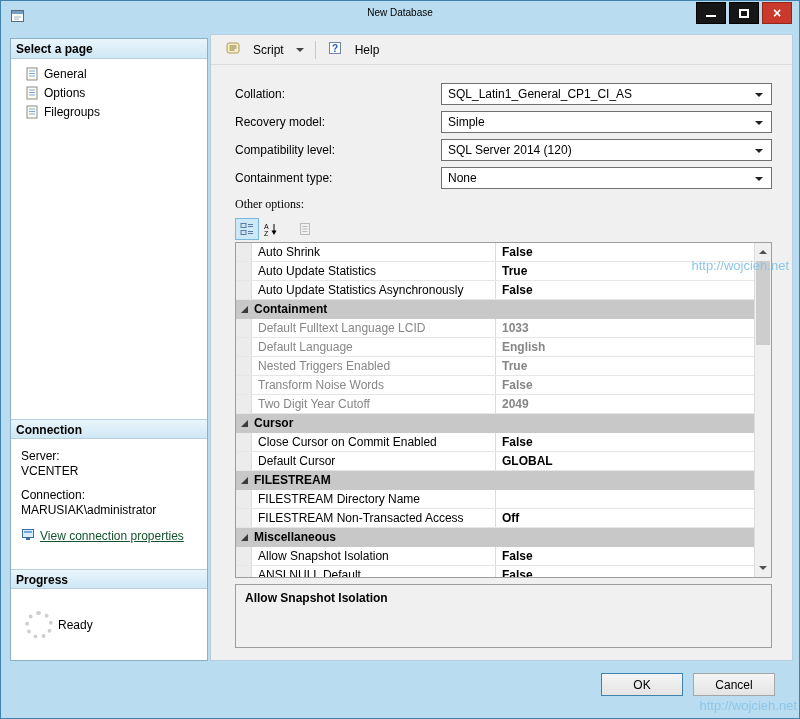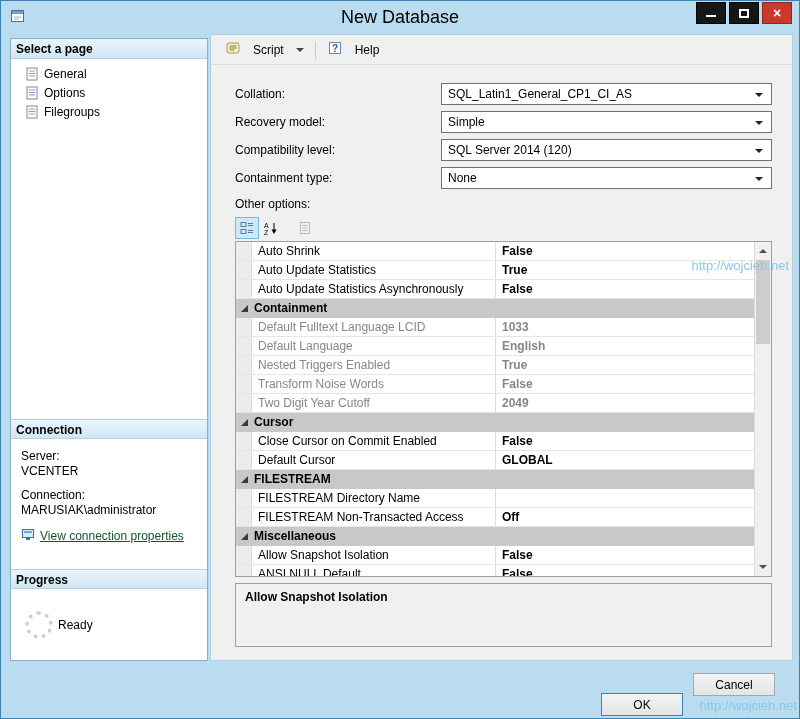--- a/index.html
+++ b/index.html
@@ -4,21 +4,21 @@
 <style>
   * { margin:0; padding:0; box-sizing:border-box; }
   html,body { width:800px; height:719px; }
   body { font-family:"Liberation Sans", sans-serif; font-size:12px; color:#000; background:#fff; }
 
   .window { position:relative; width:800px; height:719px; background:#b9dcf0; border:1px solid #3e82b0; overflow:hidden; }
 
   
   .titlebar { position:absolute; top:0; left:0; right:0; height:30px; }
   .app-icon { position:absolute; left:9px; top:7px; width:16px; height:16px; }
-  .title { position:absolute; top:6px; left:0; right:0; text-align:center; font-size:18px; }
+  .title { position:absolute; top:6px; left:0; right:0; text-align:center; font-size:10px; }
   .caption-buttons { position:absolute; top:1px; right:7px; display:flex; }
   .cap-btn { width:30px; height:22px; display:flex; align-items:center; justify-content:center; margin-left:3px; cursor:default; }
   .btn-min,.btn-max { background:#161616; border:1px solid #000; }
   .btn-close { background:#c9392c; border:1px solid #97251a; color:#fff; font-size:14px; font-weight:bold; }
   .glyph-min { width:10px; height:2px; background:#fff; display:block; margin-top:6px; }
   .glyph-max { width:10px; height:9px; border:2px solid #fff; display:block; }
 
   
   .sidebar { position:absolute; left:9px; top:37px; width:198px; height:623px; background:#fff; border:1px solid #8cb0c8; display:flex; flex-direction:column; }
   .panel-header { flex:0 0 20px; background:linear-gradient(#eaf5fc,#cfe7f4); border-bottom:1px solid #b5cfe0; font-weight:bold; padding:3px 5px 0; }
@@ -42,21 +42,21 @@
   .tb-caret { width:0; height:0; border:4px solid transparent; border-top-color:#444; margin-top:4px; }
   .tb-sep { width:1px; height:18px; background:#c8c8c8; margin:0 5px; }
 
   .form-area { padding:18px 20px 0 24px; }
   .field-row { display:flex; align-items:center; height:22px; margin-bottom:6px; }
   .field-label { width:206px; }
   .combo { flex:1; height:22px; background:#fff; border:1px solid #707070; position:relative; display:flex; align-items:center; padding-left:6px; cursor:default; }
   .combo-value { white-space:nowrap; overflow:hidden; }
   .combo-caret { position:absolute; right:8px; top:9px; width:0; height:0; border:4px solid transparent; border-top-color:#222; }
 
-  .other-options { margin:8px 0 6px 24px; }
+  .other-options { margin:8px 0 6px 24px;font-family:Liberation Serif, serif; }
   .grid-toolbar { display:flex; align-items:center; margin:0 0 2px 24px; }
   .gt-btn { width:24px; height:22px; display:flex; align-items:center; justify-content:center; }
   .gt-btn.selected { background:#cde8f7; border:1px solid #79b8de; }
   .gt-btn.disabled { opacity:.45; }
   .gt-gap { width:10px; }
 
   
   .prop-grid { position:relative; margin:0 20px 0 24px; height:336px; border:1px solid #9d9d9d; background:#fff; overflow:hidden; }
   .grid-rows { position:absolute; top:0; left:0; right:17px; bottom:0; overflow:hidden; }
   .grid-row { display:flex; height:19px; align-items:stretch; border-bottom:1px solid #e6e6e6; line-height:15px; }
@@ -75,21 +75,21 @@
   .tri-up { width:0; height:0; border:4px solid transparent; border-bottom-color:#505050; margin-bottom:3px; }
   .tri-down { width:0; height:0; border:4px solid transparent; border-top-color:#505050; margin-top:3px; }
   .scroll-thumb { position:absolute; left:1px; right:1px; top:18px; height:84px; background:#cdcdcd; }
 
   .desc-box { margin:6px 20px 0 24px; height:64px; border:1px solid #9d9d9d; background:#f0f0f0; padding:6px 9px; }
   .desc-title { font-weight:bold; }
 
   
   .footer { position:absolute; left:0; right:0; top:672px; display:flex; justify-content:flex-end; gap:10px; padding-right:24px; }
   .btn { width:82px; height:23px; background:linear-gradient(#f4f4f4,#e4e4e4); border:1px solid #a6a6a6; font-family:inherit; font-size:12px; cursor:default; }
-  .btn.ok { border-color:#3e82b0;margin-top:20px; }
+  .btn.ok { border-color:#3e82b0; }
 
   .watermark { position:absolute; color:#8ec6e8; font-size:13px; pointer-events:none; }
   .wm-top { top:257px; right:10px; }
   .wm-bottom { top:697px; right:2px; }
 </style>
 </head>
 <body>
 
 <div class="window">
 

